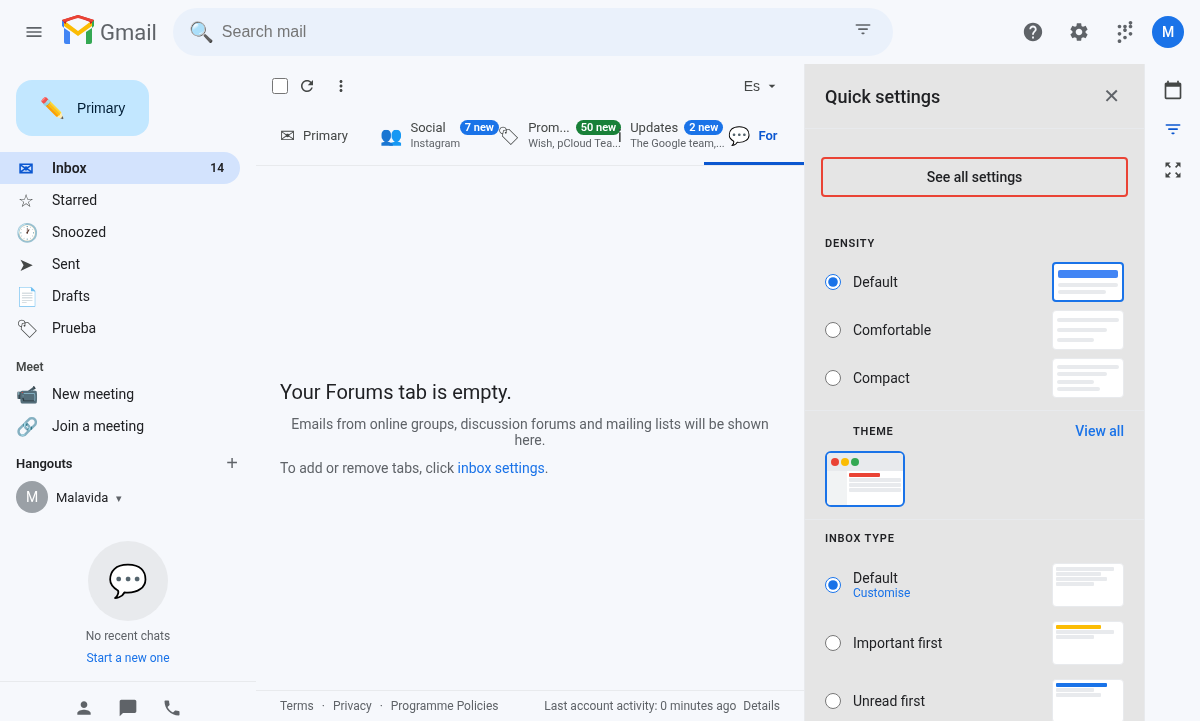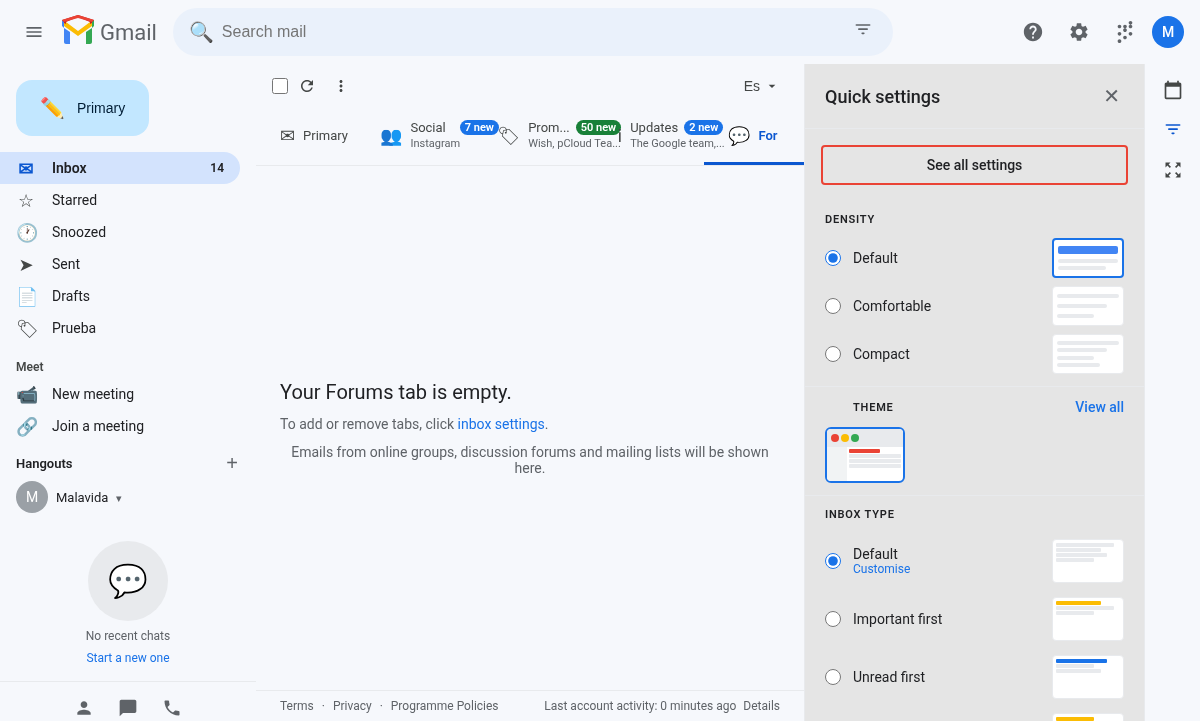--- a/index.html
+++ b/index.html
@@ -81,21 +81,21 @@
     .footer-link { color: #5f6368; cursor: pointer; text-decoration: none; }
     .storage-bar-container { display: flex; align-items: center; gap: 8px; }
     .storage-bar { width: 200px; height: 6px; background: #e8eaed; border-radius: 3px; }
     .storage-bar-fill { height: 100%; background: #4caf50; border-radius: 3px; width: 1%; }
 
     
     .quick-settings { width: 340px; flex-shrink: 0; background: #e5e5e5; border-left: 1px solid #e8eaed; overflow-y: auto; display: flex; flex-direction: column; }
     .qs-header { display: flex; align-items: center; justify-content: space-between; padding: 16px 20px; border-bottom: 1px solid #e8eaed; }
     .qs-title { font-size: 18px; font-weight: 500; color: #202124; }
     .qs-close-btn { background: none; border: none; cursor: pointer; color: #5f6368; font-size: 20px; padding: 4px; border-radius: 50%; }
-    .see-all-btn { display: block; margin: 16px 16px; padding: 10px; text-align: center; border: 2px solid #ea4335; border-radius: 4px; color: #202124; font-size: 14px; cursor: pointer; font-weight: 500; text-decoration: none; }
+    .see-all-btn { display: block; margin: 28px 16px; padding: 10px; text-align: center; border: 2px solid #ea4335; border-radius: 4px; color: #202124; font-size: 14px; cursor: pointer; font-weight: 500; text-decoration: none; }
 
     .qs-section { padding: 12px 20px; }
     .qs-section-title { font-size: 11px; font-weight: 600; letter-spacing: 0.8px; color: #202124; text-transform: uppercase; margin-bottom: 12px; }
 
     
     .density-options { display: flex; flex-direction: column; gap: 8px; }
     .density-option { display: flex; align-items: center; gap: 12px; }
     .density-option input[type="radio"] { accent-color: #1a73e8; width: 16px; height: 16px; cursor: pointer; }
     .density-option label { font-size: 14px; color: #202124; cursor: pointer; flex: 1; }
     .density-preview { width: 72px; height: 40px; border: 1px solid #e8eaed; border-radius: 4px; overflow: hidden; display: flex; flex-direction: column; justify-content: space-around; padding: 4px; background: white; }
@@ -331,24 +331,24 @@
       </div>
       <div class="tab active" style="border-bottom: 3px solid #0b57d0;">
         <span class="tab-icon">💬</span>
         <span>For</span>
       </div>
     </div>
 
     <div class="email-content">
       <div style="display:flex; flex-direction:column; gap:12px; align-items:flex-start; max-width:600px; width:100%;">
         <p class="forums-empty-title">Your Forums tab is empty.</p>
+        <p class="forums-empty-desc">Emails from online groups, discussion forums and mailing lists will be shown here.</p>
         <p class="forums-empty-desc" style="text-align:left;">
           <span>To add or remove tabs, click </span><a class="inbox-settings-link">inbox settings</a><span>.</span>
         </p>
-        <p class="forums-empty-desc">Emails from online groups, discussion forums and mailing lists will be shown here.</p>
       </div>
     </div>
 
     <div class="footer">
       <div class="footer-links">
         <a class="footer-link">Terms</a>
         <span>·</span>
         <a class="footer-link">Privacy</a>
         <span>·</span>
         <a class="footer-link">Programme Policies</a>

